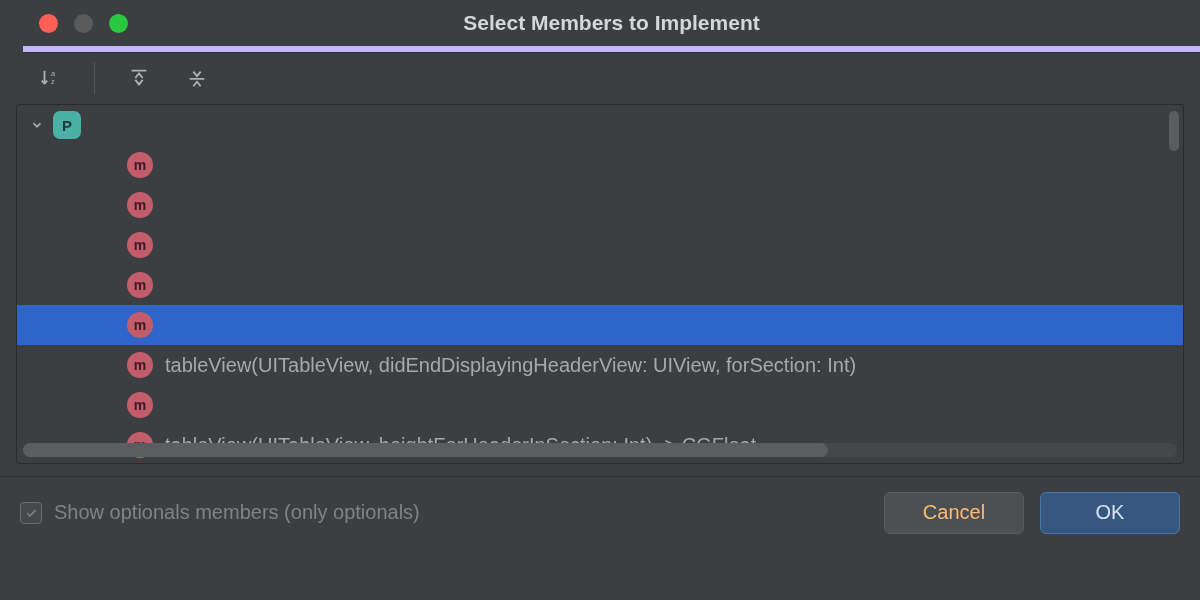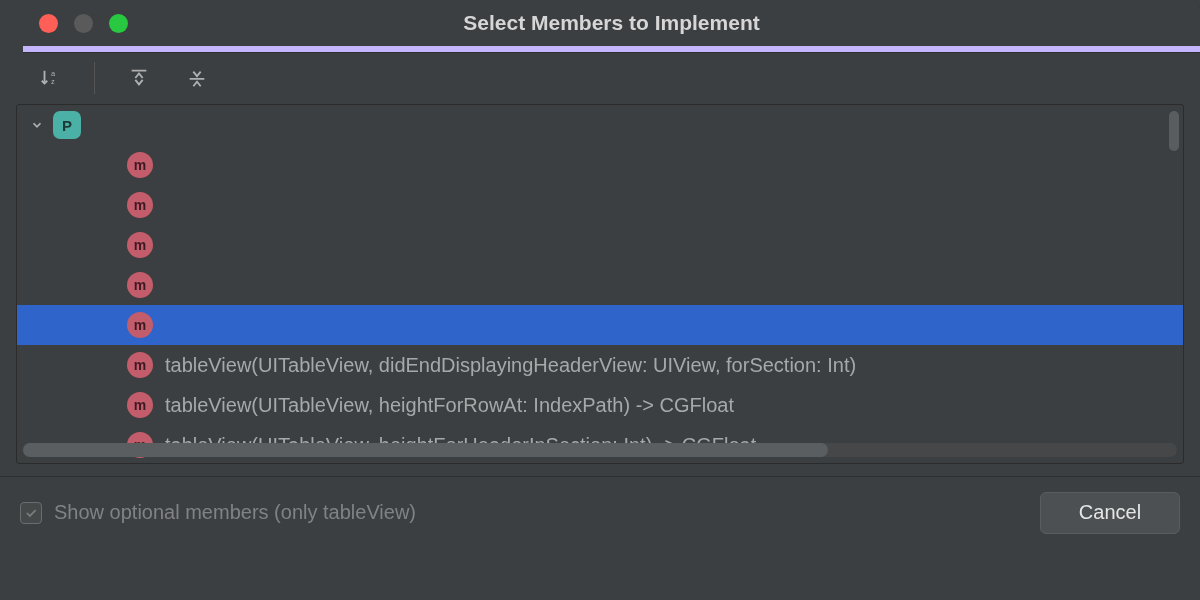--- a/index.html
+++ b/index.html
@@ -138,21 +138,21 @@
   .spacer { flex: 1; }
   .btn {
     height: 42px; min-width: 140px;
     border-radius: 6px;
     display: flex; align-items: center; justify-content: center;
     font-size: 20px;
     margin-left: 16px;
     cursor: pointer;
   }
   .btn.cancel {
-    background: #4c5052; color: #e5e5e5;
+    background: #4c5052; color: #fdba74;
     border: 1px solid #5a5d5f;
   }
   .btn.ok {
     background: #365880; color: #d8e3ef;
     border: 1px solid #4a77a8;
   }
   .lastcut .label {
     display: inline-block;
     max-height: 22px;
     overflow: hidden;
@@ -225,40 +225,40 @@
           </div>
           <div class="method-row selected">
             <span class="m-badge">m</span>
           </div>
           <div class="method-row">
             <span class="m-badge">m</span>
             <span class="label">tableView(UITableView, didEndDisplayingHeaderView: UIView, forSection: Int)</span>
           </div>
           <div class="method-row">
             <span class="m-badge">m</span>
-            <span class="label">tableView(UITableView, heightForRowAt: IndexPath) -&gt; CGFloat</span>
           </div>
           <div class="method-row lastcut">
             <span class="m-badge">m</span>
             <span class="label">tableView(UITableView, heightForHeaderInSection: Int) -&gt; CGFloat</span>
           </div>
         </div>
 
     </div>
     <div class="v-scrollbar"></div>
     <div class="h-scrollbar-track"></div>
     <div class="h-scrollbar-thumb"></div>
   </div>
 
   <div class="footer">
     <label class="check">
       <span class="checkbox">
         <svg width="14" height="14" viewBox="0 0 24 24" stroke-width="3" fill="none">
             <path d="M5 12l5 5L20 7"></path>
           </svg>
       </span>
-      <span>Show optional members (only tableView)</span>
+      <span>Show optionals members (only optionals)</span>
     </label>
     <div class="spacer"></div>
     <div class="btn cancel">Cancel</div>
+    <div class="btn ok">OK</div>
   </div>
 
 </div>
 
 </body></html>

